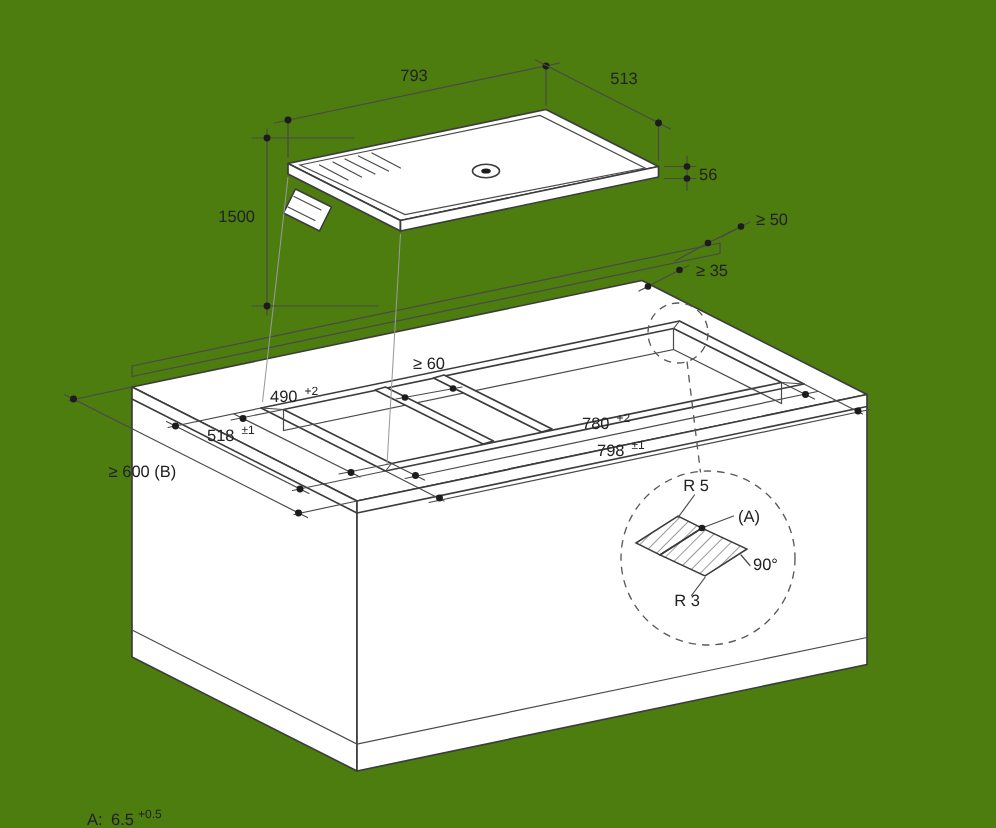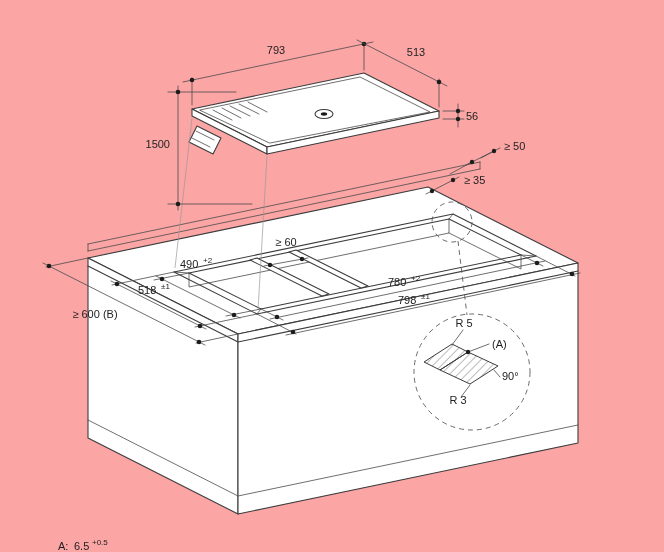--- a/index.html
+++ b/index.html
@@ -1,16 +1,16 @@
 <!DOCTYPE html>
 <html><head>
 <meta charset="utf-8">
 <style>
   html,body{margin:0;padding:0;background:#ffffff;}
-  .canvas{position:relative;width:664px;height:552px;background:#fca5a5;overflow:hidden;
+  .canvas{position:relative;width:664px;height:552px;background:#4d7c0f;overflow:hidden;
           font-family:"Liberation Sans",sans-serif;}
   svg{display:block;}
   .s   {fill:none;stroke:#3c3c3c;stroke-width:1.1;stroke-linejoin:round;stroke-linecap:round;}
   .f   {fill:#ffffff;stroke:#3c3c3c;stroke-width:1.1;stroke-linejoin:round;}
   .d   {fill:none;stroke:#4a4a4a;stroke-width:0.8;stroke-linecap:round;}
   .proj{fill:none;stroke:#9a9a9a;stroke-width:0.7;}
   .dash{fill:none;stroke:#5a5a5a;stroke-width:0.9;stroke-dasharray:5 4;}
   .dot {fill:#1c1c1c;stroke:none;}
   text.lbl{font-family:"Liberation Sans",sans-serif;font-size:11px;fill:#222222;}
   text.sup{font-family:"Liberation Sans",sans-serif;font-size:8px;fill:#222222;}

